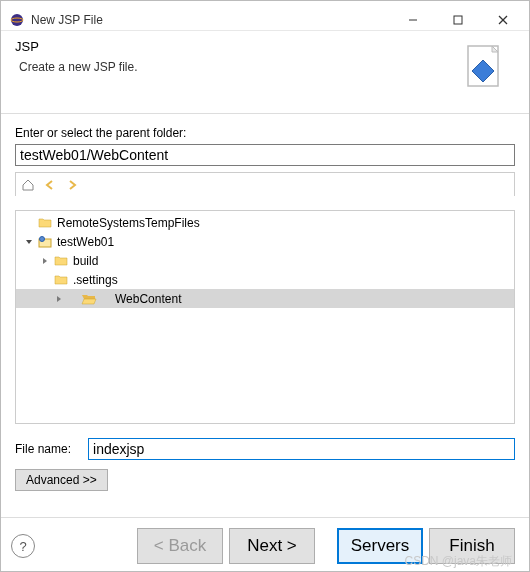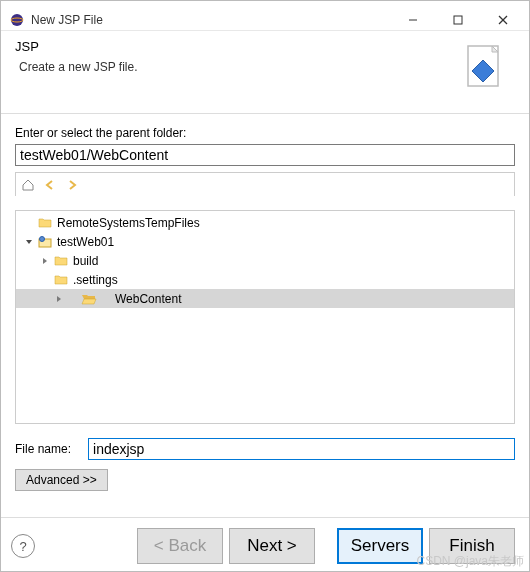--- a/index.html
+++ b/index.html
@@ -116,21 +116,21 @@
     border: 1px solid #adadad;
     background: #e1e1e1;
     font-family: inherit;
     font-size: 17px;
     padding: 0 8px;
   }
   .btn.disabled { color: #9a9a9a; }
   .btn.default { border: 2px solid #0078d7; background: #e5f1fb; }
   .watermark {
     position: absolute;
-    right: 6px; bottom: 2px;
+    right: 18px; bottom: 2px;
     color: #c8c8c8;
     font-size: 12px;
   }
   svg { display: block; }
 </style>
 </head>
 <body>
 
 <div class="titlebar">
   <span class="eclipse-icon">

